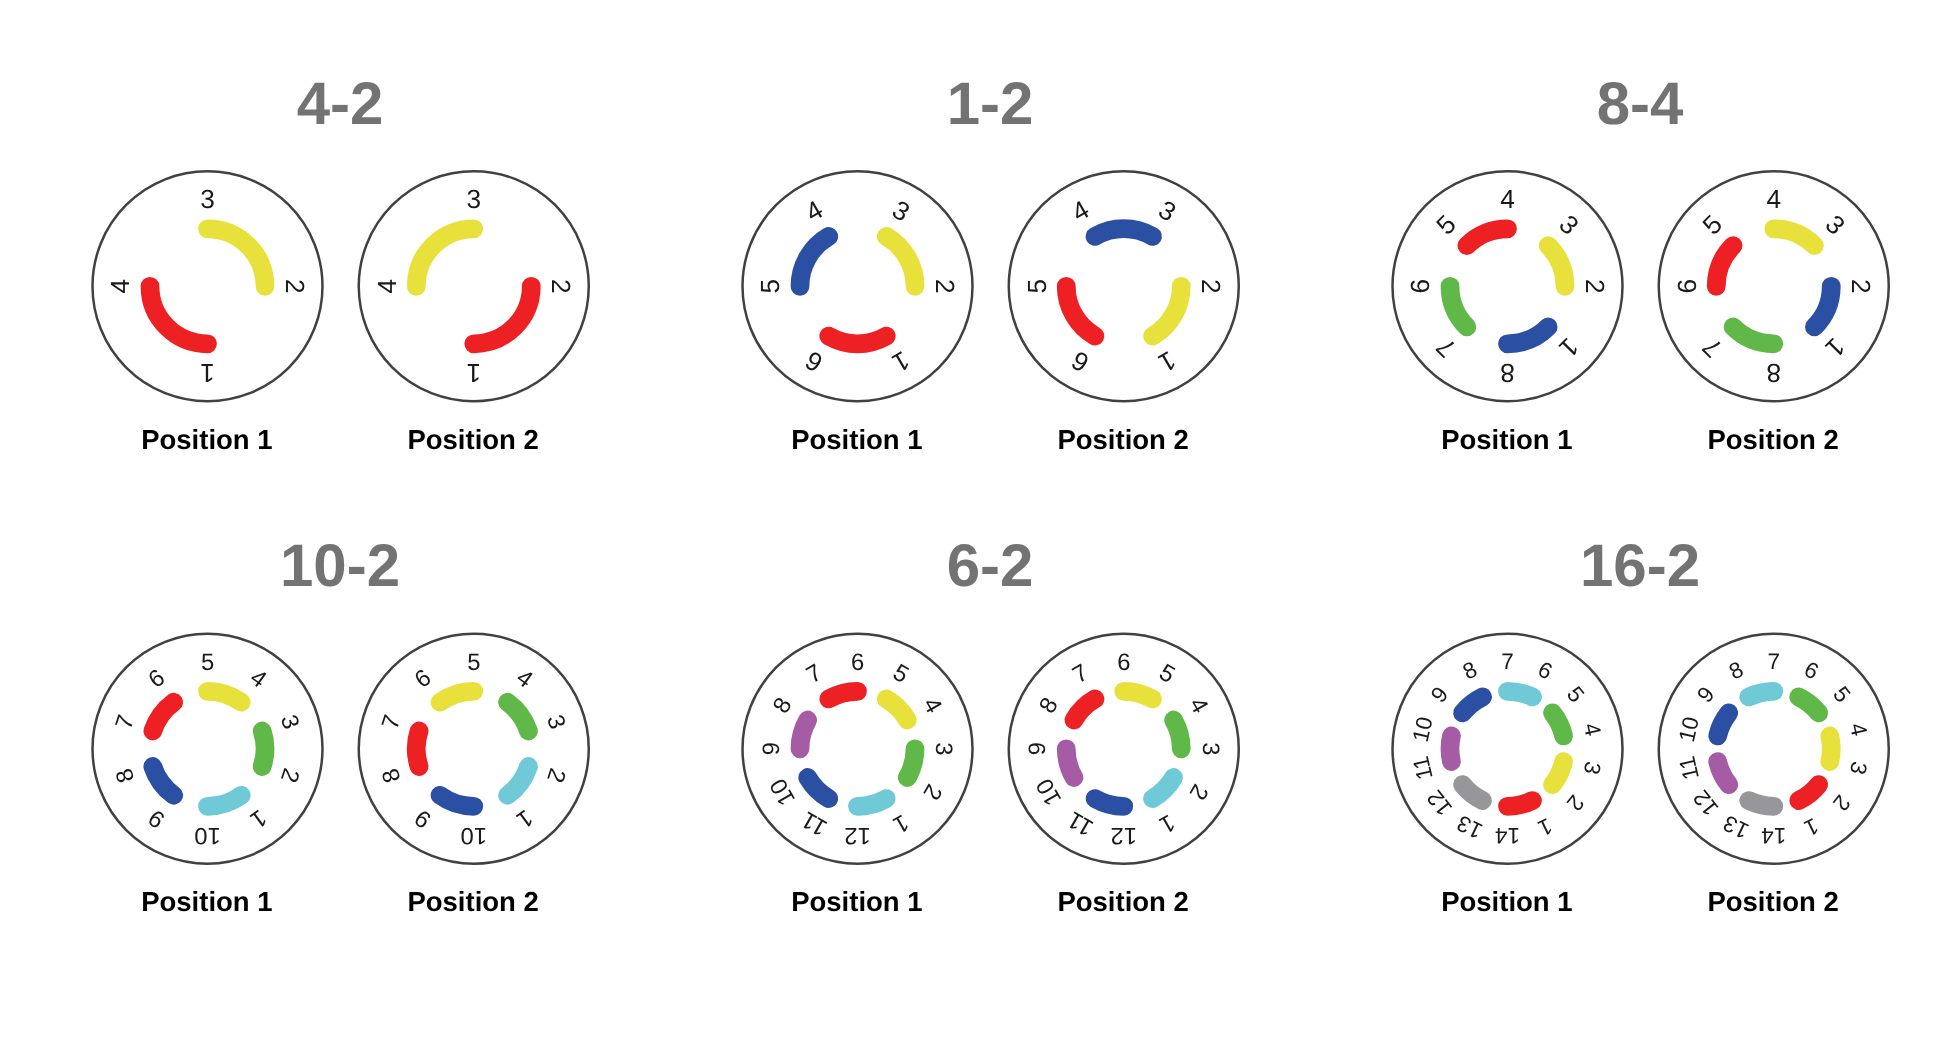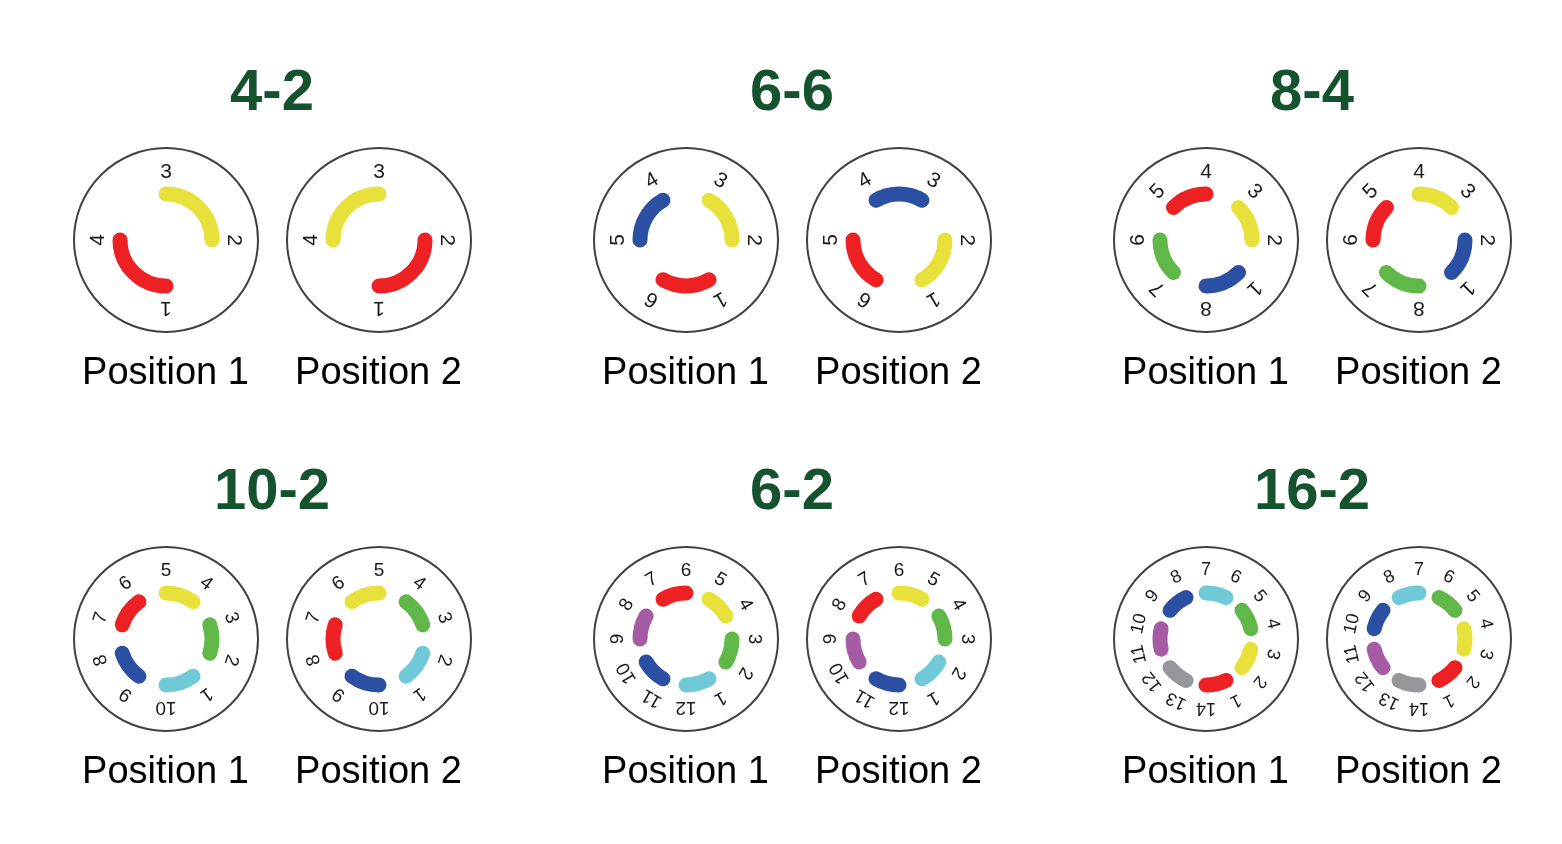--- a/index.html
+++ b/index.html
@@ -9,28 +9,28 @@
     color: #000;
   }
   .figure-grid {
     display: grid;
     grid-template-columns: 520px 520px 520px;
     row-gap: 64px;
     padding: 58px 0 0 12px;
   }
   .group { display: flex; flex-direction: column; align-items: center; }
   .group-title {
-    font-size: 58px; font-weight: bold; line-height: 1.1;
-    margin-bottom: 18px; text-align: center; color: #14532d;
+    font-size: 48px; font-weight: bold; line-height: 1.1;
+    margin-bottom: 18px; text-align: center; color: #737373;
   }
   .dials { display: flex; gap: 13px; }
   .dial-cell { display: flex; flex-direction: column; align-items: center; }
   .dial-svg { display: block; }
   .pos-label {
-    margin-top: 10px; font-size: 38px; font-weight: normal;
+    margin-top: 10px; font-size: 22px; font-weight: bold;
     line-height: 1.15; text-align: center; color: #000;
     white-space: nowrap;
   }
 </style>
 </head>
 <body>
 
 <main class="figure-grid">
     <div class="group">
       <div class="group-title">4-2</div>
@@ -55,21 +55,21 @@
             <text x="100.00" y="170.00" text-anchor="middle" dy="0.36em" font-size="21" font-family="Liberation Sans, sans-serif" fill="#1A1A1A" transform="rotate(-180.00 100.00 170.00)">1</text>
             <text x="170.00" y="100.00" text-anchor="middle" dy="0.36em" font-size="21" font-family="Liberation Sans, sans-serif" fill="#1A1A1A" transform="rotate(90.00 170.00 100.00)">2</text>
             <text x="100.00" y="30.00" text-anchor="middle" dy="0.36em" font-size="21" font-family="Liberation Sans, sans-serif" fill="#1A1A1A" transform="rotate(0.00 100.00 30.00)">3</text>
             <text x="30.00" y="100.00" text-anchor="middle" dy="0.36em" font-size="21" font-family="Liberation Sans, sans-serif" fill="#1A1A1A" transform="rotate(-90.00 30.00 100.00)">4</text>
           </svg>
           <div class="pos-label">Position 2</div>
         </div>
       </div>
     </div>
     <div class="group">
-      <div class="group-title">6-6</div>
+      <div class="group-title">1-2</div>
       <div class="dials">
         <div class="dial-cell">
           <svg width="200" height="200" viewBox="0 0 200 200" class="dial-svg">
             <circle cx="100" cy="100" r="92" fill="#ffffff" stroke="#414042" stroke-width="2"></circle>
             <path d="M 146.00 100.00 A 46 46 0 0 0 123.00 60.16" fill="none" stroke="#E8E13C" stroke-width="15" stroke-linecap="round"></path>
             <path d="M 77.00 60.16 A 46 46 0 0 0 54.00 100.00" fill="none" stroke="#2B4FA2" stroke-width="15" stroke-linecap="round"></path>
             <path d="M 77.00 139.84 A 46 46 0 0 0 123.00 139.84" fill="none" stroke="#ED2024" stroke-width="15" stroke-linecap="round"></path>
             <text x="135.00" y="160.62" text-anchor="middle" dy="0.36em" font-size="21" font-family="Liberation Sans, sans-serif" fill="#1A1A1A" transform="rotate(-210.00 135.00 160.62)">1</text>
             <text x="170.00" y="100.00" text-anchor="middle" dy="0.36em" font-size="21" font-family="Liberation Sans, sans-serif" fill="#1A1A1A" transform="rotate(90.00 170.00 100.00)">2</text>
             <text x="135.00" y="39.38" text-anchor="middle" dy="0.36em" font-size="21" font-family="Liberation Sans, sans-serif" fill="#1A1A1A" transform="rotate(30.00 135.00 39.38)">3</text>

